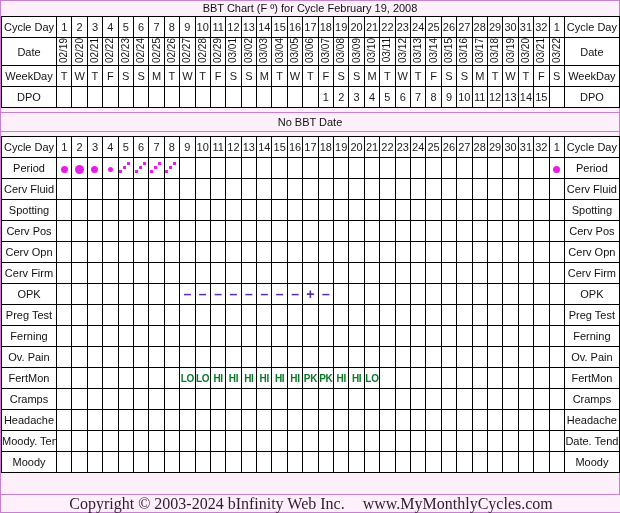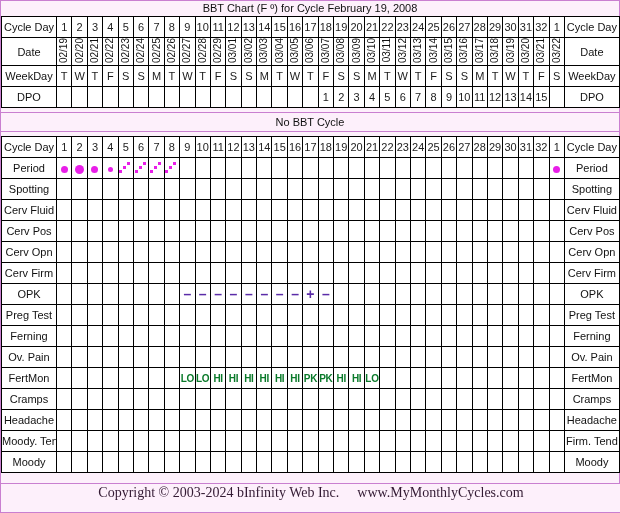--- a/index.html
+++ b/index.html
@@ -124,25 +124,25 @@
     color:#0a7a2a;
     font-weight:bold;
     font-size:10px;
     letter-spacing:-0.3px;
   }
   td.tall{height:60px;}
   .footer{
     position:absolute;
     left:0;bottom:0;
     width:620px;
-    height:29px;
+    height:18px;
     line-height:18px;
     text-align:center;
     font-family:"Liberation Serif", serif;
-    font-size:14px;
+    font-size:16px;
     color:#331a33;
     background:#fdf0fb;
     border-top:1px solid #c97fd0;
     box-sizing:border-box;
   }
   .footer .cw{margin-right:18px;}
 </style>
 </head>
 <body>
 
@@ -334,21 +334,21 @@
           <td class="dpo">13</td>
           <td class="dpo">14</td>
           <td class="dpo">15</td>
           <td class="dpo"></td>
           <td class="lbl">DPO</td>
         </tr>
     </tbody>
   </table>
 
   <div class="sep"></div>
-  <div class="nobbt">No BBT Cycle</div>
+  <div class="nobbt">No BBT Date</div>
   <div class="sep"></div>
 
   <table class="grid">
       <colgroup>
         <col style="width: 55px;">
         <col style="width: 15.4px;">
         <col style="width: 15.4px;">
         <col style="width: 15.4px;">
         <col style="width: 15.4px;">
         <col style="width: 15.4px;">
@@ -451,20 +451,57 @@
           <td></td>
           <td></td>
           <td></td>
           <td></td>
           <td></td>
           <td></td>
           <td><span class="dot s2"></span></td>
           <td class="lbl">Period</td>
         </tr>
         <tr>
+          <td class="lbl tall">Cerv Fluid</td>
+          <td class="tall"></td>
+          <td class="tall"></td>
+          <td class="tall"></td>
+          <td class="tall"></td>
+          <td class="tall"></td>
+          <td class="tall"></td>
+          <td class="tall"></td>
+          <td class="tall"></td>
+          <td class="tall"></td>
+          <td class="tall"></td>
+          <td class="tall"></td>
+          <td class="tall"></td>
+          <td class="tall"></td>
+          <td class="tall"></td>
+          <td class="tall"></td>
+          <td class="tall"></td>
+          <td class="tall"></td>
+          <td class="tall"></td>
+          <td class="tall"></td>
+          <td class="tall"></td>
+          <td class="tall"></td>
+          <td class="tall"></td>
+          <td class="tall"></td>
+          <td class="tall"></td>
+          <td class="tall"></td>
+          <td class="tall"></td>
+          <td class="tall"></td>
+          <td class="tall"></td>
+          <td class="tall"></td>
+          <td class="tall"></td>
+          <td class="tall"></td>
+          <td class="tall"></td>
+          <td class="tall"></td>
+          <td class="lbl tall">Cerv Fluid</td>
+        </tr>
+        <tr>
           <td class="lbl">Spotting</td>
           <td></td>
           <td></td>
           <td></td>
           <td></td>
           <td></td>
           <td></td>
           <td></td>
           <td></td>
           <td></td>
@@ -486,57 +523,20 @@
           <td></td>
           <td></td>
           <td></td>
           <td></td>
           <td></td>
           <td></td>
           <td></td>
           <td></td>
           <td></td>
           <td class="lbl">Spotting</td>
-        </tr>
-        <tr>
-          <td class="lbl tall">Cerv Fluid</td>
-          <td class="tall"></td>
-          <td class="tall"></td>
-          <td class="tall"></td>
-          <td class="tall"></td>
-          <td class="tall"></td>
-          <td class="tall"></td>
-          <td class="tall"></td>
-          <td class="tall"></td>
-          <td class="tall"></td>
-          <td class="tall"></td>
-          <td class="tall"></td>
-          <td class="tall"></td>
-          <td class="tall"></td>
-          <td class="tall"></td>
-          <td class="tall"></td>
-          <td class="tall"></td>
-          <td class="tall"></td>
-          <td class="tall"></td>
-          <td class="tall"></td>
-          <td class="tall"></td>
-          <td class="tall"></td>
-          <td class="tall"></td>
-          <td class="tall"></td>
-          <td class="tall"></td>
-          <td class="tall"></td>
-          <td class="tall"></td>
-          <td class="tall"></td>
-          <td class="tall"></td>
-          <td class="tall"></td>
-          <td class="tall"></td>
-          <td class="tall"></td>
-          <td class="tall"></td>
-          <td class="tall"></td>
-          <td class="lbl tall">Cerv Fluid</td>
         </tr>
         <tr>
           <td class="lbl">Cerv Pos</td>
           <td></td>
           <td></td>
           <td></td>
           <td></td>
           <td></td>
           <td></td>
           <td></td>
@@ -929,21 +929,21 @@
           <td></td>
           <td></td>
           <td></td>
           <td></td>
           <td></td>
           <td></td>
           <td></td>
           <td></td>
           <td></td>
           <td></td>
-          <td class="lbl">Firm. Tend</td>
+          <td class="lbl">Date. Tend</td>
         </tr>
         <tr>
           <td class="lbl">Moody</td>
           <td></td>
           <td></td>
           <td></td>
           <td></td>
           <td></td>
           <td></td>
           <td></td>

